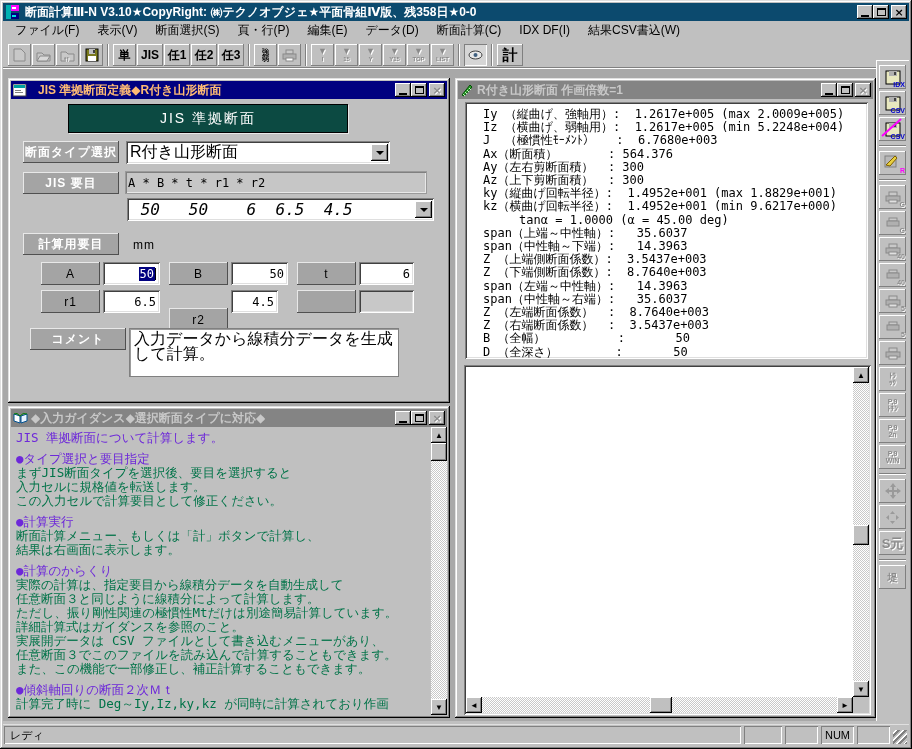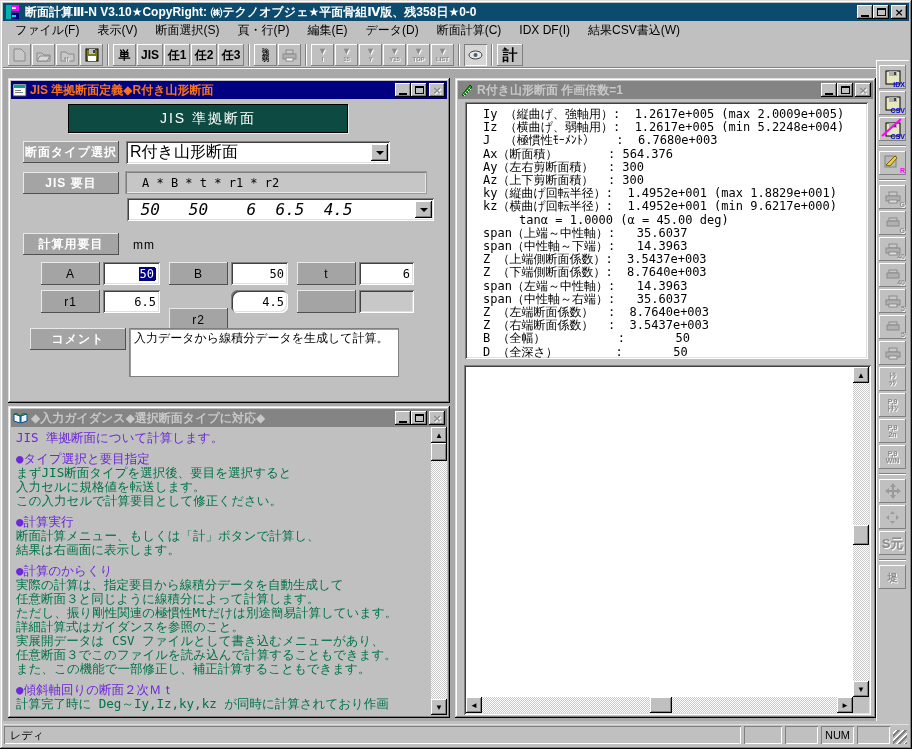--- a/index.html
+++ b/index.html
@@ -52,21 +52,21 @@
 .sbtn .mini { position:absolute; right:1px; bottom:1px; font-size:7px; font-weight:bold; color:#0000cc; line-height:7px; }
 .sbtn .emb { color:#8a8a8a; text-shadow:1px 1px 0 #fff; font-size:7px; line-height:7px; font-weight:bold; white-space:pre-line; text-align:center; }
 .sbtn .embmini { position:absolute; right:1px; bottom:1px; font-size:7px; font-weight:bold; color:#8a8a8a; text-shadow:1px 1px 0 #fff; line-height:7px; }
 .ssep { width:27px; height:2px; border-top:1px solid #808080; border-bottom:1px solid #fff; margin:2px 0; }
 .slashR { position:absolute; left:2px; top:1px; width:22px; height:20px; }
 
 
 .win { position:absolute; background:#c0c0c0; padding:3px;
   box-shadow: inset -1px -1px 0 #000, inset 1px 1px 0 #dfdfdf, inset -2px -2px 0 #808080, inset 2px 2px 0 #fff; }
 .wtitle { height:18px; display:flex; align-items:center; gap:3px; padding:0 2px; }
-.wtitle.active { background:#000080; } .wtitle.active .wtxt { color:#f97316; }
+.wtitle.active { background:#000080; } .wtitle.active .wtxt { color:#fdba74;margin-left:8px; }
 .wtitle.inactive { background:#848484; } .wtitle.inactive .wtxt { color:#c8c8c8; }
 .wtxt { font-size:12px; font-weight:bold; flex:1; white-space:nowrap; overflow:hidden; }
 .wbody { position:relative; width:100%; height:calc(100% - 18px); }
 
 
 .banner { position:absolute; left:57px; top:5px; width:280px; height:29px; background:#0c4a42; color:#fff;
   font-size:14px; display:flex; align-items:center; justify-content:center; letter-spacing:2px;
   border:1px solid #000; box-shadow: 1px 1px 0 #e8e8e8; }
 .glabel { position:absolute; background:#a4a4a4; color:#fff; font-size:12px; font-weight:bold;
   display:flex; align-items:center; justify-content:center; letter-spacing:1px;
@@ -77,26 +77,26 @@
   box-shadow: inset 1px 1px 0 #808080, inset -1px -1px 0 #fff, inset 2px 2px 0 #404040, inset -2px -2px 0 #dfdfdf; }
 .field.num { justify-content:flex-end; padding-right:4px; }
 .field.empty { background:#c8c8c8; }
 .combo { position:absolute; background:#fff; font-size:16px; display:flex; align-items:center;
   box-shadow: inset 1px 1px 0 #808080, inset -1px -1px 0 #fff, inset 2px 2px 0 #404040, inset -2px -2px 0 #dfdfdf; }
 .combo .cv { flex:1; padding-left:4px; white-space:pre; overflow:hidden; }
 .combo .cv.mono { font-family:"DejaVu Sans Mono",monospace;font-style:italic; }
 .drop { width:17px; height:17px; margin-right:2px; background:#c0c0c0; display:flex; align-items:center; justify-content:center;
   box-shadow: inset -1px -1px 0 #000, inset 1px 1px 0 #fff, inset -2px -2px 0 #808080; }
 .drop:after { content:""; border:4px solid transparent; border-top-color:#000; margin-top:4px; }
-.flat { position:absolute; background:#c6c6c6; font-size:12px; display:flex; align-items:center; padding-left:16px;
+.flat { position:absolute; background:#c6c6c6; font-size:12px; display:flex; align-items:center; padding-left:2px;
   font-family:"DejaVu Sans Mono",monospace; border:1px solid #9a9a9a; box-shadow: inset 1px 1px 0 #808080, inset -1px -1px 0 #e8e8e8; }
 .sel { background:#000080; color:#fff; padding:0 1px; }
 .caret { display:inline-block; width:1px; height:12px; background:#000; vertical-align:middle; }
 .unit { position:absolute; font-size:12px; color:#000; letter-spacing:1px; }
-.cbox { position:absolute; background:#fff; font-size:12px; padding:2px 4px; line-height:15px;
+.cbox { position:absolute; background:#fff; font-size:16px; padding:2px 4px; line-height:15px;
   border:1px solid #808080; box-shadow: inset 1px 1px 0 #9c9c9c; }
 
 
 .guide-text { position:absolute; left:5px; top:4px; right:22px; bottom:2px; overflow:hidden;
   font-family:"DejaVu Sans Mono","DejaVu Sans",monospace; font-size:12.5px; }
 .gl { line-height:14px; white-space:nowrap; }
 .gl.k { color:#6d28d9; } .gl.g { color:#007348; } .gl.b { height:7px; }
 
 
 .sb-track { background: repeating-conic-gradient(#ffffff 0% 25%, #c9c9c9 0% 50%) 0 0/2px 2px; position:absolute; }
@@ -309,21 +309,21 @@
             <span class="caret"></span>
           </div>
         <div class="glabel dark" style="left:158px; top:163px; width:59px; height:23px;">B</div>
         <div class="field num" style="left:220px; top:163px; width:57px; height:23px;">50</div>
         <div class="glabel dark" style="left:286px; top:163px; width:59px; height:23px;">t</div>
         <div class="field num" style="left:348px; top:163px; width:55px; height:23px;">6</div>
 
         <div class="glabel dark" style="left:30px; top:191px; width:59px; height:23px;">r1</div>
         <div class="field num" style="left:92px; top:191px; width:57px; height:23px;">6.5</div>
         <div class="glabel dark" style="left:158px; top:209px; width:59px; height:23px;">r2</div>
-        <div class="field num" style="left:220px; top:191px; width:57px; height:23px;border-radius:7px;">4.5</div>
+        <div class="field num" style="left:220px; top:191px; width:47px; height:23px;">4.5</div>
         <div class="glabel dark" style="left:286px; top:191px; width:59px; height:23px;"></div>
         <div class="field empty" style="left:348px; top:191px; width:55px; height:23px;"></div>
 
         <div class="glabel" style="left:19px; top:229px; width:96px; height:22px;">コメント</div>
         <div class="cbox" style="left:118px; top:229px; width:270px; height:49px;">入力データから線積分データを生成して計算。</div>
       </div>
     </div>
 
     <div class="win" style="left:5px; top:337px; width:442px; height:312px;">
       <div class="wtitle inactive">

